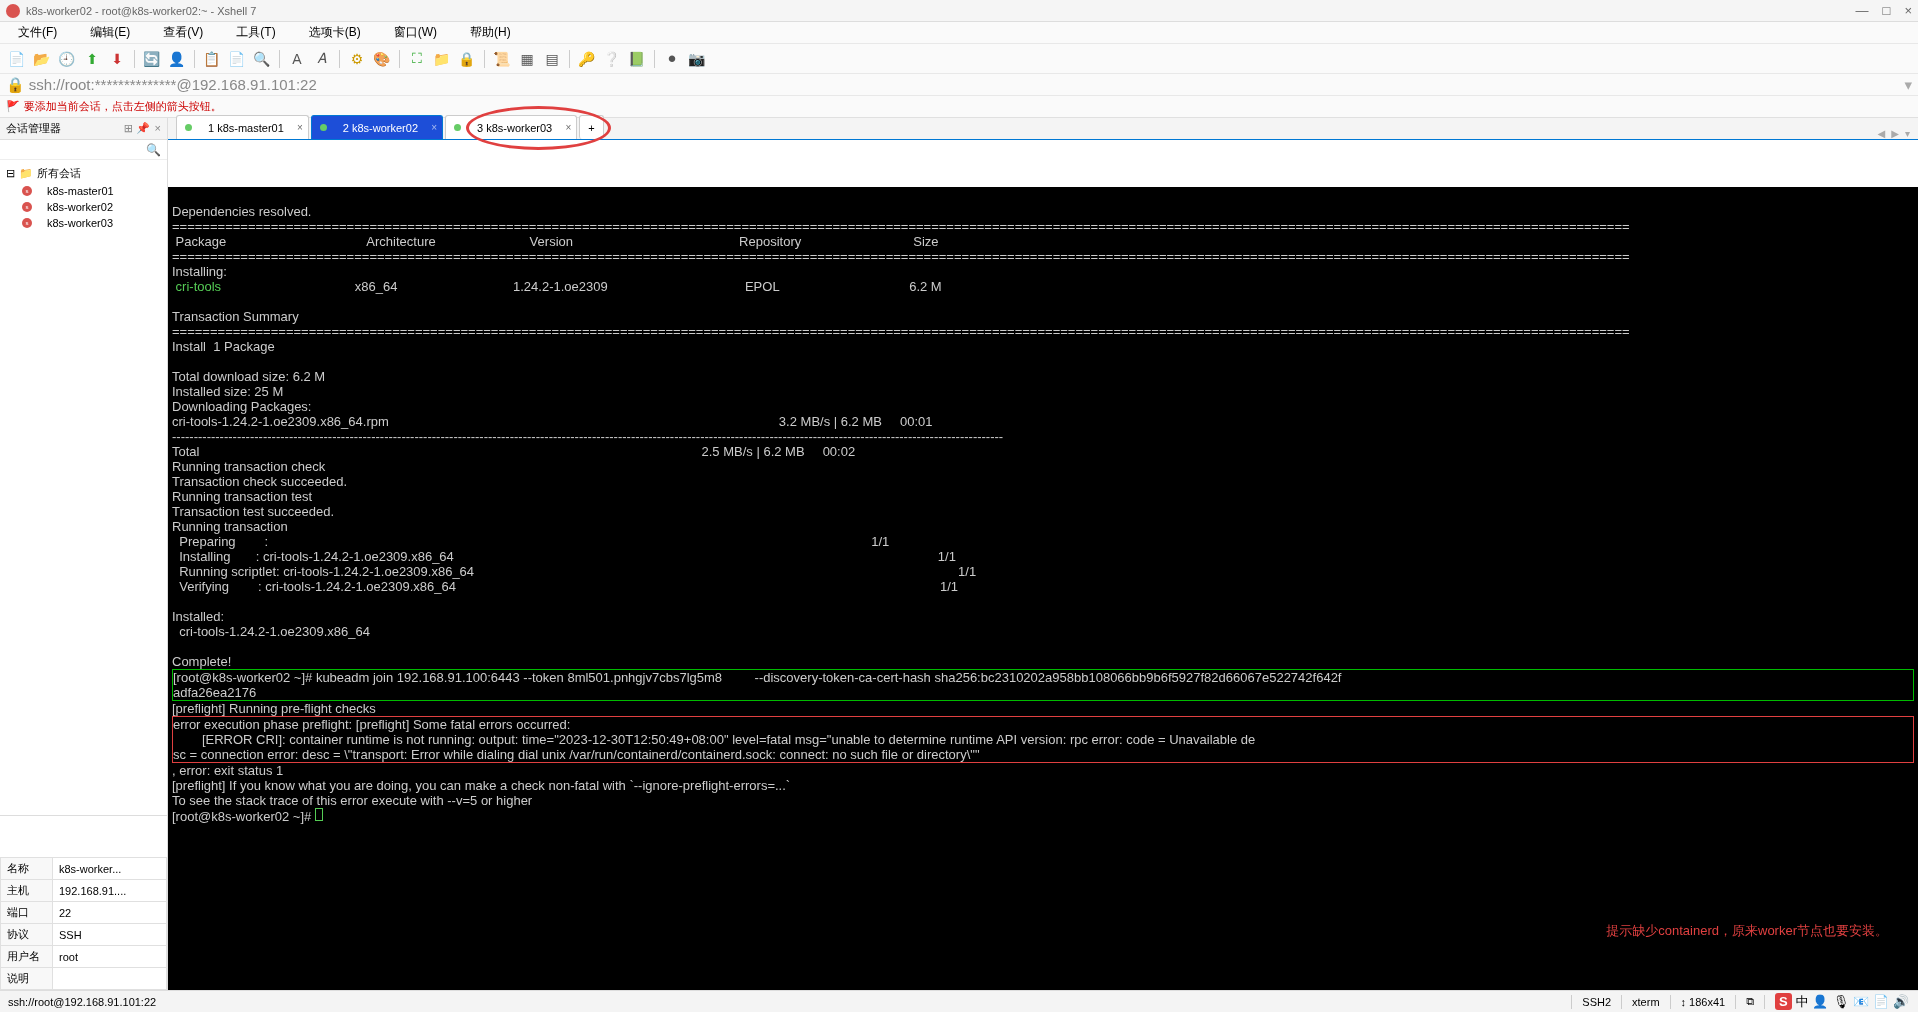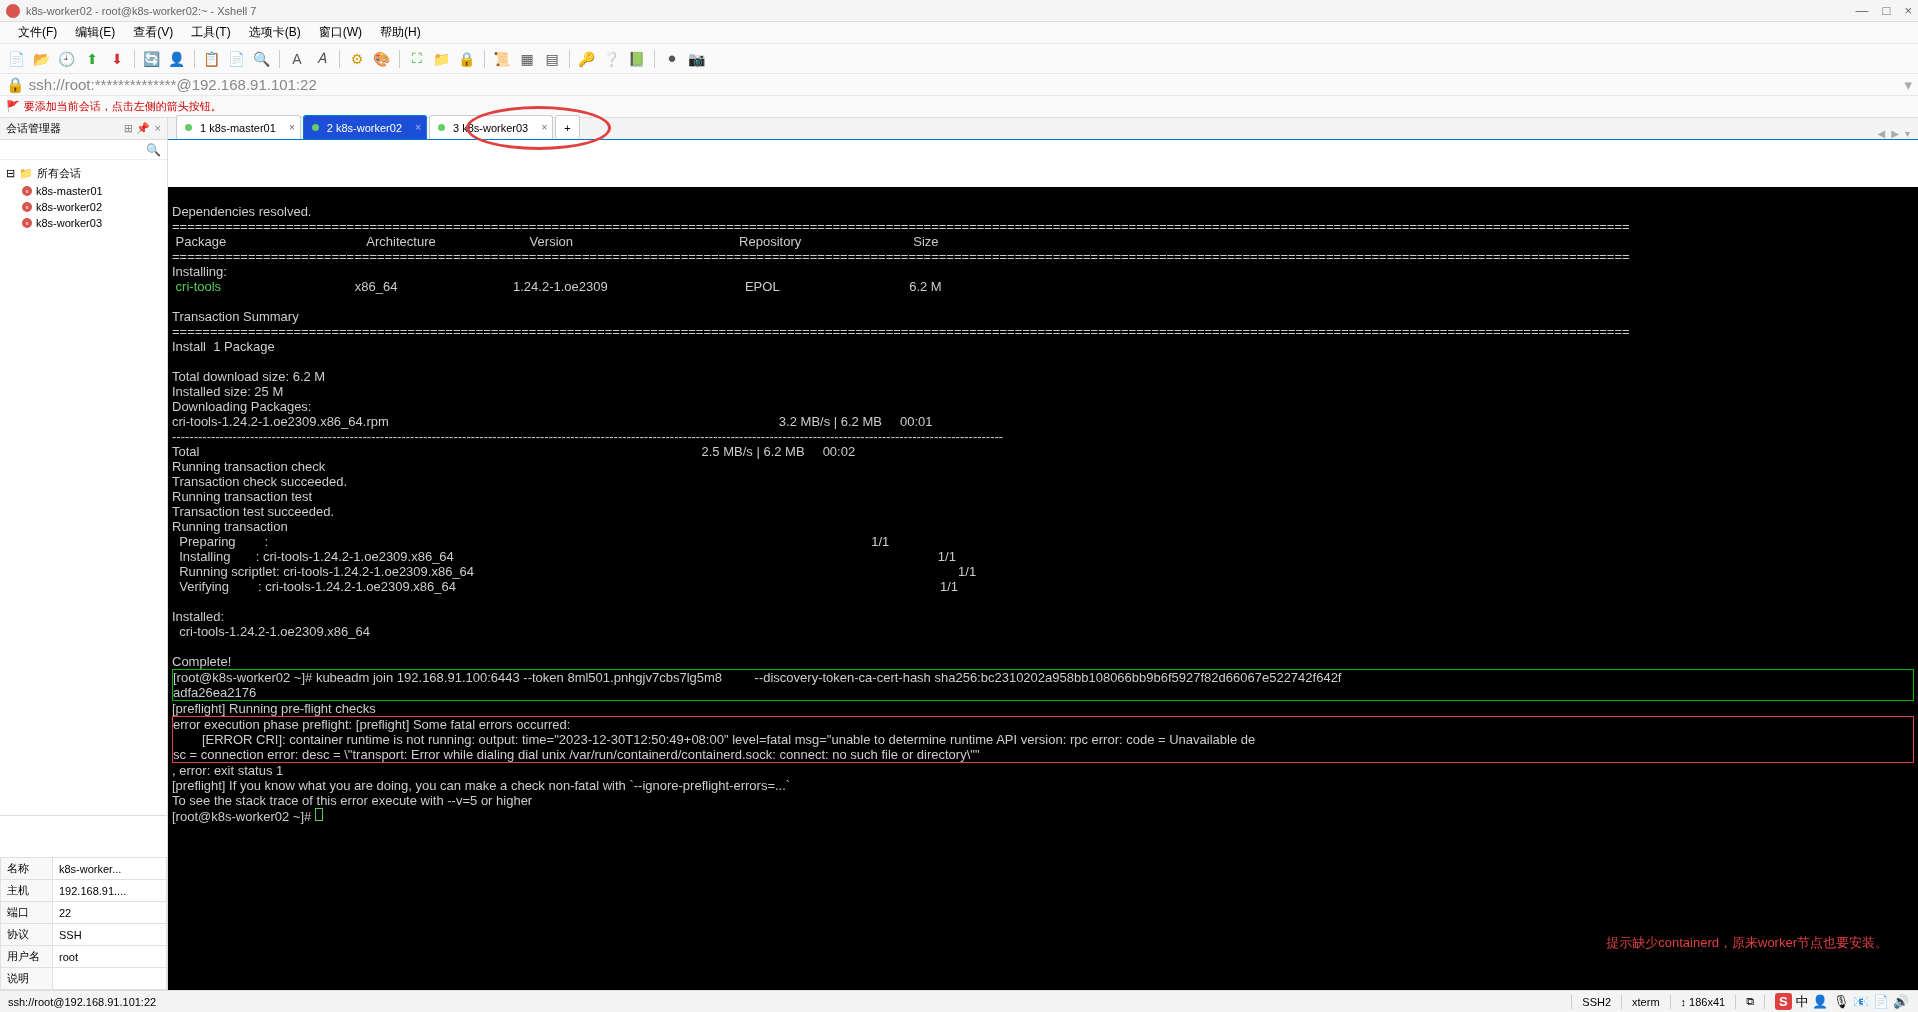--- a/index.html
+++ b/index.html
@@ -1,45 +1,45 @@
 <!DOCTYPE html>
 <html><head>
 <meta charset="utf-8">
 <style>
 * { margin:0; padding:0; box-sizing:border-box; font-family:"Microsoft YaHei",Arial,sans-serif; }
 body { background:#fff; font-size:12px; overflow:hidden; }
 .titlebar { height:22px; background:#f5f5f5; display:flex; align-items:center; padding:0 6px; border-bottom:1px solid #ddd; }
 .titlebar .icon { width:14px; height:14px; background:#d9534f; border-radius:50%; margin-right:6px; }
 .titlebar .title { flex:1; color:#666; font-size:11px; }
 .winbtns { display:flex; gap:14px; color:#666; font-size:13px; }
-.menubar { height:22px; background:#fafafa; display:flex; align-items:center; padding:0 10px; gap:2px; border-bottom:1px solid #e8e8e8; }
+.menubar { height:22px; background:#fafafa; display:flex; align-items:center; padding:0 10px; gap:17px; border-bottom:1px solid #e8e8e8; }
 .menubar span { padding:2px 8px; cursor:default; }
 .toolbar { height:30px; background:#fafafa; display:flex; align-items:center; padding:0 6px; gap:3px; border-bottom:1px solid #e8e8e8; }
 .tbtn { width:22px; height:22px; display:inline-flex; align-items:center; justify-content:center; font-size:14px; color:#555; }
 .tsep { width:1px; height:18px; background:#ccc; margin:0 3px; }
 .addrbar { height:22px; background:#fafafa; display:flex; align-items:center; padding:0 6px; border-bottom:1px solid #e8e8e8; color:#888; font-size:15px; }
 .hintbar { height:22px; background:#fafafa; display:flex; align-items:center; padding:0 6px; border-bottom:1px solid #e0e0e0; color:#c00; font-size:11px; }
 .hintbar .flag { color:#d9534f; margin-right:4px; }
 .main { display:flex; height:calc(100vh - 22px - 22px - 30px - 22px - 22px - 22px); }
 .sidebar { width:168px; border-right:1px solid #ddd; display:flex; flex-direction:column; }
 .sbhdr { height:22px; background:#f4f4f4; display:flex; align-items:center; padding:0 6px; border-bottom:1px solid #ddd; font-size:11px; }
 .sbhdr .tools { margin-left:auto; display:flex; gap:4px; color:#888; }
 .srch { height:20px; border-bottom:1px solid #eee; display:flex; align-items:center; justify-content:flex-end; padding:0 6px; color:#aaa; }
 .tree { flex:1; padding:4px 2px; overflow:auto; font-size:11px; }
 .tree .folder { display:flex; align-items:center; gap:4px; padding:2px 4px; }
 .tree .fldr-icon { color:#d9a441; }
-.tree .item { display:flex; align-items:center; gap:4px; padding:2px 4px 2px 20px; }
+.tree .item { display:flex; align-items:center; gap:15px; padding:2px 4px 2px 20px; }
 .tree .dot { width:10px; height:10px; background:#d9534f; border-radius:50%; font-size:6px; color:#fff; display:inline-flex; align-items:center; justify-content:center; }
 .proptbl { border-top:1px solid #ddd; }
 .proptbl table { width:100%; border-collapse:collapse; font-size:11px;margin-top:41px; }
 .proptbl td { border:1px solid #e0e0e0; padding:3px 6px; }
 .proptbl td:first-child { background:#f8f8f8; width:52px; }
 .content { flex:1; display:flex; flex-direction:column; background:#fff; }
 .tabs { height:22px; background:#f4f4f4; display:flex; align-items:flex-end; border-bottom:1px solid #0078d4; padding-left:8px; position:relative; }
-.tab { height:24px; padding:0 24px 0 8px; margin-right:2px; display:flex; align-items:center; gap:8px; font-size:11px; background:#fff; border:1px solid #ccc; border-bottom:none; border-radius:3px 3px 0 0; position:relative; }
+.tab { height:24px; padding:0 24px 0 8px; margin-right:2px; display:flex; align-items:center; gap:16px; font-size:11px; background:#fff; border:1px solid #ccc; border-bottom:none; border-radius:3px 3px 0 0; position:relative; }
 .tab.active { background:#1d4ed8; color:#fff; border-color:#0078d4; }
 .tab .d { width:7px; height:7px; background:#6c6; border-radius:50%; }
 .tab .x { position:absolute; right:5px; font-size:10px; opacity:.6; }
 .tab.add { padding:0 8px; border-radius:3px; }
 .ellipse { position:absolute; left:298px; top:-12px; width:145px; height:44px; border:3px solid #e04040; border-radius:50%; pointer-events:none; z-index:5; }
 .tabnav { margin-left:auto; display:flex; gap:6px; padding:0 8px; color:#aaa; font-size:10px; }
 .term { flex:1; background:#000; color:#ccc; font-family:Consolas,monospace; font-size:13px; line-height:15px; padding:2px 4px; white-space:pre; overflow:hidden; position:relative;margin-top:47px; }
 .term .hdr { color:#ccc; }
 .term .grn { color:#5c5; }
 .term .box-g { border:1px solid #0b0; display:block; }
@@ -243,21 +243,21 @@
 
 <span>Complete!</span>
 <span class="box-g"><span>[root@k8s-worker02 ~]# kubeadm join 192.168.91.100:6443 --token 8ml501.pnhgjv7cbs7lg5m8         --discovery-token-ca-cert-hash sha256:bc2310202a958bb108066bb9b6f5927f82d66067e522742f642f</span>
 <span>adfa26ea2176</span></span><span>[preflight] Running pre-flight checks</span>
 <span class="box-r"><span>error execution phase preflight: [preflight] Some fatal errors occurred:</span>
 <span>        [ERROR CRI]: container runtime is not running: output: time="2023-12-30T12:50:49+08:00" level=fatal msg="unable to determine runtime API version: rpc error: code = Unavailable de</span>
 <span>sc = connection error: desc = \"transport: Error while dialing dial unix /var/run/containerd/containerd.sock: connect: no such file or directory\""</span></span><span>, error: exit status 1</span>
 <span>[preflight] If you know what you are doing, you can make a check non-fatal with `--ignore-preflight-errors=...`</span>
 <span>To see the stack trace of this error execute with --v=5 or higher</span>
 <span>[root@k8s-worker02 ~]# </span><span class="cursor"></span>
-<span class="annot" style="right:30px;bottom:40px">提示缺少containerd，原来worker节点也要安装。</span>
+<span class="annot" style="right:30px;bottom:52px">提示缺少containerd，原来worker节点也要安装。</span>
     </div>
   </div>
 </div>
 
 <div class="statusbar">
   <span>ssh://root@192.168.91.101:22</span>
   <div class="right">
     <span class="sep"></span>
       <span>SSH2</span>
     <span class="sep"></span>

